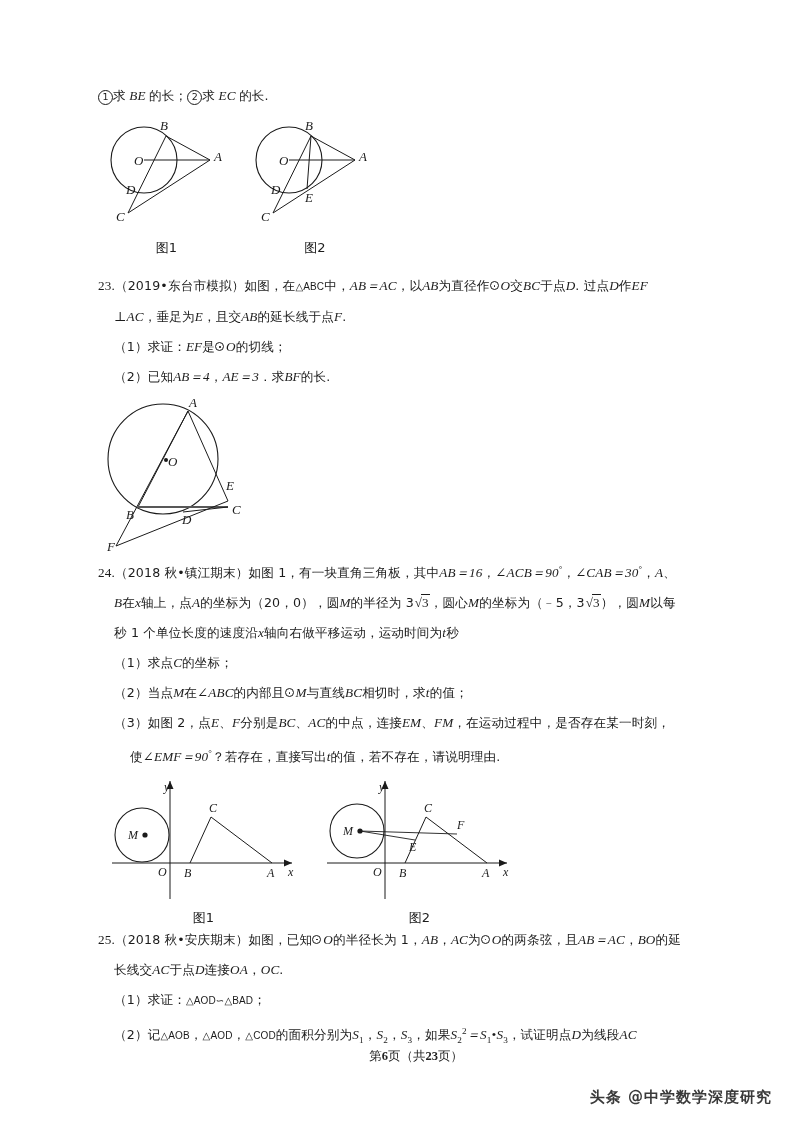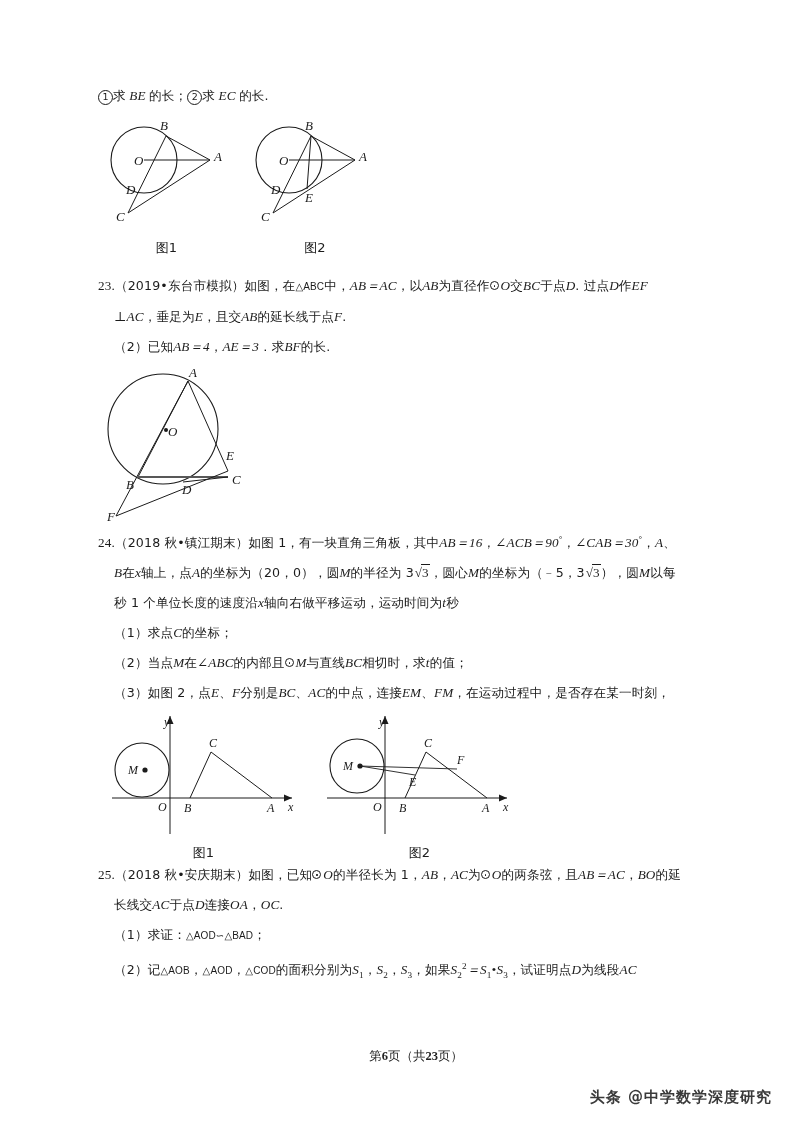--- a/index.html
+++ b/index.html
@@ -185,20 +185,23 @@
     </div>
   </div>
 
   <div class="line" style="margin-top:14px;">
     <span class="num">23</span><span>.</span><span class="cn">（2019•东台市模拟）</span><span class="cn">如图，在</span><span class="tri it">△ABC</span><span class="cn">中，</span><span class="it">AB＝AC</span><span class="cn">，以</span><span class="it">AB</span><span class="cn">为直径作</span><span class="circ-o"></span><span class="it">O</span><span class="cn">交</span><span class="it">BC</span><span class="cn">于点</span><span class="it">D</span><span class="cn">. 过点</span><span class="it">D</span><span class="cn">作</span><span class="it">EF</span>
   </div>
   <div class="line indent">
     <span>⊥</span><span class="it">AC</span><span class="cn">，垂足为</span><span class="it">E</span><span class="cn">，且交</span><span class="it">AB</span><span class="cn">的延长线于点</span><span class="it">F</span><span class="cn">.</span>
   </div>
   <div class="line indent">
+    <span class="cn">（1）</span><span class="cn">求证：</span><span class="it">EF</span><span class="cn">是</span><span class="circ-o"></span><span class="it">O</span><span class="cn">的切线；</span>
+  </div>
+  <div class="line indent">
     <span class="cn">（2）</span><span class="cn">已知</span><span class="it">AB＝4</span><span class="cn">，</span><span class="it">AE＝3</span><span class="cn">．求</span><span class="it">BF</span><span class="cn">的长.</span>
   </div>
 
   <div style="height:160px; margin-top:2px;">
     <svg width="200" height="158" viewBox="0 0 200 158">
       <circle cx="65" cy="65" r="55" fill="none" stroke="#1b1b1b" stroke-width="1.1"></circle>
       <circle cx="68" cy="66" r="2" fill="#1b1b1b"></circle>
       <line x1="90" y1="17" x2="18" y2="152" stroke="#1b1b1b" stroke-width="1"></line>
       <line x1="90" y1="17" x2="40" y2="113" stroke="#1b1b1b" stroke-width="1"></line>
       <line x1="90" y1="17" x2="130" y2="107" stroke="#1b1b1b" stroke-width="1"></line>
@@ -226,20 +229,23 @@
     <span class="cn">秒 1 个单位长度的速度沿</span><span class="it">x</span><span class="cn">轴向右做平移运动，运动时间为</span><span class="it">t</span><span class="cn">秒</span>
   </div>
   <div class="line indent">
     <span class="cn">（1）</span><span class="cn">求点</span><span class="it">C</span><span class="cn">的坐标；</span>
   </div>
   <div class="line indent">
     <span class="cn">（2）</span><span class="cn">当点</span><span class="it">M</span><span class="cn">在</span><span class="it">∠ABC</span><span class="cn">的内部且</span><span class="circ-o"></span><span class="it">M</span><span class="cn">与直线</span><span class="it">BC</span><span class="cn">相切时，求</span><span class="it">t</span><span class="cn">的值；</span>
   </div>
   <div class="line indent">
     <span class="cn">（3）</span><span class="cn">如图 2，点</span><span class="it">E</span><span class="cn">、</span><span class="it">F</span><span class="cn">分别是</span><span class="it">BC</span><span class="cn">、</span><span class="it">AC</span><span class="cn">的中点，连接</span><span class="it">EM</span><span class="cn">、</span><span class="it">FM</span><span class="cn">，在运动过程中，是否存在某一时刻，</span>
+  </div>
+  <div class="line indent" style="padding-left:32px;">
+    <span class="cn">使</span><span class="it">∠EMF＝90</span><span class="deg">°</span><span class="cn">？若存在，直接写出</span><span class="it">t</span><span class="cn">的值，若不存在，请说明理由.</span>
   </div>
 
   <div class="figs" style="height:148px; margin-top:4px;">
     <div class="fig-row" style="padding-left:14px;">
       <div style="width:215px;">
         <svg width="215" height="128" viewBox="0 0 215 128">
           <line x1="0" y1="86" x2="180" y2="86" stroke="#1b1b1b" stroke-width="1"></line>
           <polygon points="180,86 172,82.5 172,89.5" fill="#1b1b1b"></polygon>
           <line x1="58" y1="122" x2="58" y2="4" stroke="#1b1b1b" stroke-width="1"></line>
           <polygon points="58,4 54.5,12 61.5,12" fill="#1b1b1b"></polygon>

